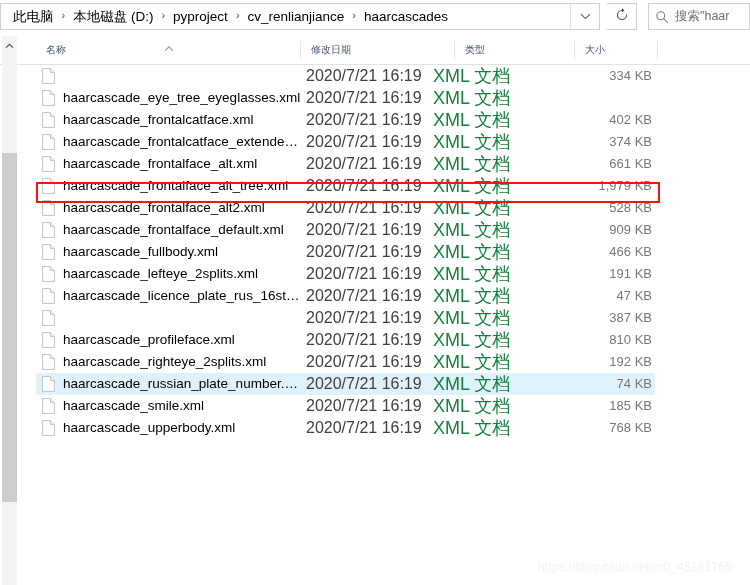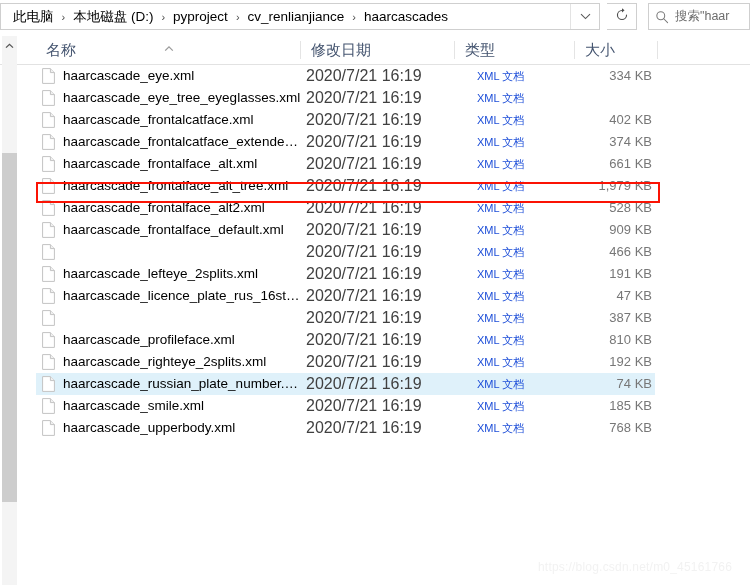--- a/index.html
+++ b/index.html
@@ -34,21 +34,20 @@
     height: 27px;
     border: 1px solid #cfcfcf;
     background: #ffffff;
     display: flex;
     align-items: center;
     box-sizing: border-box;
   }
   .crumbs {
     flex: 1;
     display: flex;
-    align-items: center;
     padding-left: 10px;
     overflow: hidden;
     white-space: nowrap;
   }
   .crumb {
     font-size: 13.5px;
     color: #000000;
     padding: 2px 2px;
     line-height: 18px;
   }
@@ -118,21 +117,21 @@
     width: 750px;
     height: 28px;
     background: #ffffff;
     border-bottom: 1px solid #e2e2e2;
   }
   .colheader .cell {
     position: absolute;
     top: 0;
     height: 28px;
     line-height: 28px;
-    font-size: 15px;
+    font-size: 10px;
     color: #44546f;
     padding-left: 10px;
     box-sizing: border-box;
     white-space: nowrap;
   }
   .col-sep {
     position: absolute;
     top: 5px;
     width: 1px;
     height: 18px;
@@ -227,24 +226,24 @@
     color: #000000;
     text-overflow: ellipsis;
   }
   .c-date {
     left: 306px;
     width: 145px;
     font-size: 16px;
     color: #404040;
   }
   .c-type {
-    left: 477px;
+    left: 433px;
     width: 118px;
-    font-size: 11px;
-    color: #1d4ed8;
+    font-size: 18px;
+    color: #15803d;
   }
   .c-size {
     left: 560px;
     width: 92px;
     font-size: 13px;
     color: #777777;
     text-align: right;
   }
 
   
@@ -347,21 +346,20 @@
 <div class="scroll-down"></div>
 
 <div class="filelist" id="filelist">
     <div class="row">
       <div class="cellwrap c-icon">
         <svg width="13" height="16" viewBox="0 0 13 16">
           <path d="M0.6 0.6 H8.4 L12.4 4.6 V15.4 H0.6 Z" fill="#ffffff" stroke="#c3c3c3" stroke-width="1"></path>
           <path d="M8.4 0.6 V4.6 H12.4" fill="#f0f0f0" stroke="#c3c3c3" stroke-width="1"></path>
         </svg>
       </div>
-      <div class="cellwrap c-name">haarcascade_eye.xml</div>
       <div class="cellwrap c-date">2020/7/21 16:19</div>
       <div class="cellwrap c-type">XML 文档</div>
       <div class="cellwrap c-size">334 KB</div>
     </div>
     <div class="row">
       <div class="cellwrap c-icon">
         <svg width="13" height="16" viewBox="0 0 13 16">
           <path d="M0.6 0.6 H8.4 L12.4 4.6 V15.4 H0.6 Z" fill="#ffffff" stroke="#c3c3c3" stroke-width="1"></path>
           <path d="M8.4 0.6 V4.6 H12.4" fill="#f0f0f0" stroke="#c3c3c3" stroke-width="1"></path>
         </svg>
@@ -442,20 +440,21 @@
       <div class="cellwrap c-type">XML 文档</div>
       <div class="cellwrap c-size">909 KB</div>
     </div>
     <div class="row">
       <div class="cellwrap c-icon">
         <svg width="13" height="16" viewBox="0 0 13 16">
           <path d="M0.6 0.6 H8.4 L12.4 4.6 V15.4 H0.6 Z" fill="#ffffff" stroke="#c3c3c3" stroke-width="1"></path>
           <path d="M8.4 0.6 V4.6 H12.4" fill="#f0f0f0" stroke="#c3c3c3" stroke-width="1"></path>
         </svg>
       </div>
+      <div class="cellwrap c-name">haarcascade_fullbody.xml</div>
       <div class="cellwrap c-date">2020/7/21 16:19</div>
       <div class="cellwrap c-type">XML 文档</div>
       <div class="cellwrap c-size">466 KB</div>
     </div>
     <div class="row">
       <div class="cellwrap c-icon">
         <svg width="13" height="16" viewBox="0 0 13 16">
           <path d="M0.6 0.6 H8.4 L12.4 4.6 V15.4 H0.6 Z" fill="#ffffff" stroke="#c3c3c3" stroke-width="1"></path>
           <path d="M8.4 0.6 V4.6 H12.4" fill="#f0f0f0" stroke="#c3c3c3" stroke-width="1"></path>
         </svg>

